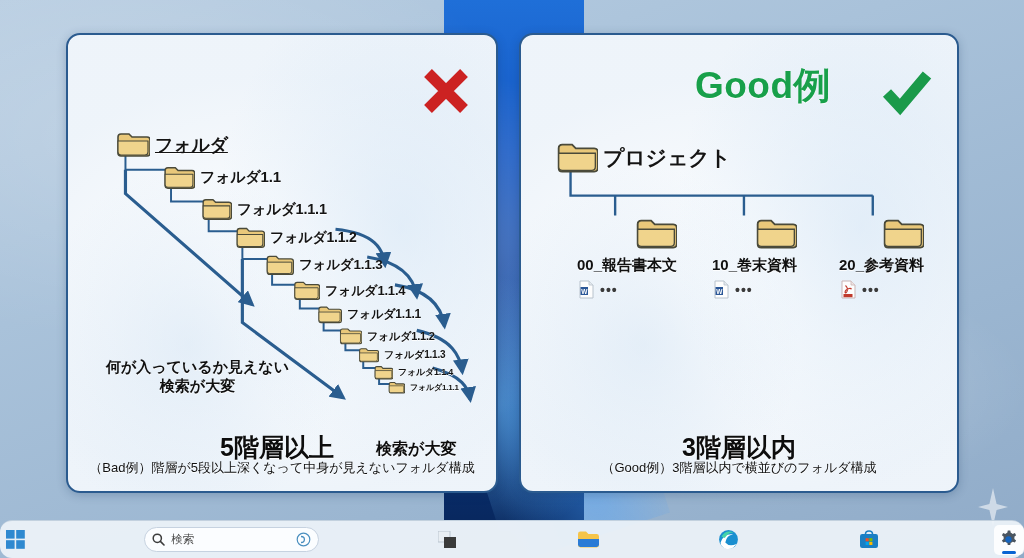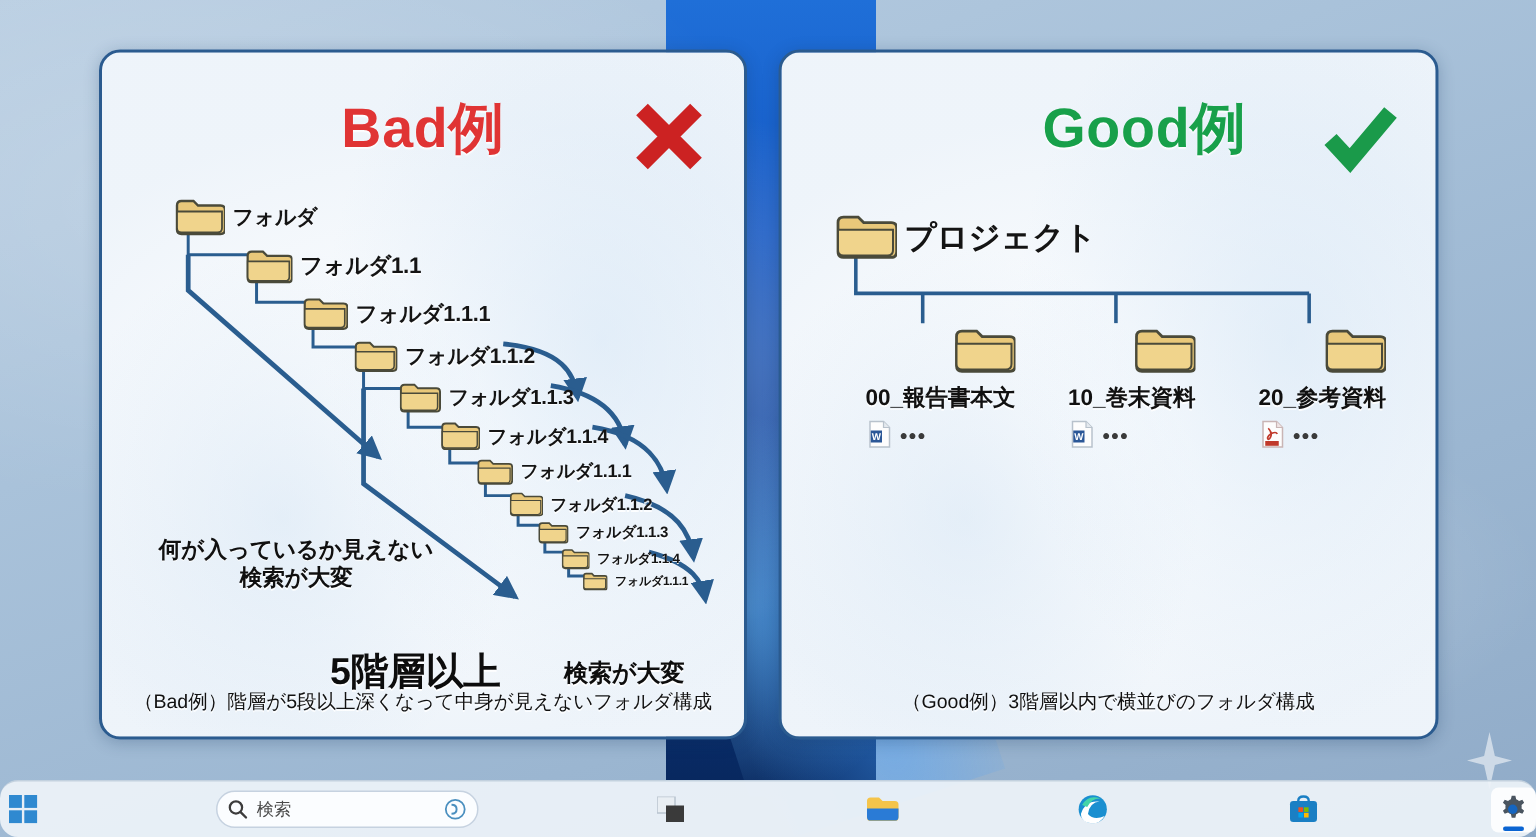--- a/index.html
+++ b/index.html
@@ -148,21 +148,20 @@
 
 <div id="desktop">
   <div class="wall-bloom"></div>
   <div class="wall-swirl"></div>
   <div class="sparkle"></div>
 </div>
 
 <div class="panel" id="panel-bad">
   <div class="panel-inner">
 
-    <div class="panel-title" id="title-bad">Bad例</div>
 
     <svg class="mark" viewBox="0 0 52 52">
       <path d="M8 8 L44 44 M44 8 L8 44" stroke="#cc2222" stroke-width="11" stroke-linecap="butt"></path>
     </svg>
 
     <svg class="tree-lines" viewBox="0 0 432 460" preserveAspectRatio="none">
       <g stroke="#2a5d8f" stroke-width="2" fill="none">
         <path d="M58 108 L58 136 L104 136"></path>
         <path d="M104 136 L104 168 L142 168"></path>
         <path d="M142 168 L142 198 L176 198"></path>
@@ -194,21 +193,21 @@
       </defs>
     </svg>
 
     <div class="node" style="left:48px; top:96px;">
       <span class="folder">
         <svg width="34" height="27" viewBox="0 0 34 27">
             <path d="M2 6 q0-3 3-3 h8 l3 3 h15 q3 0 3 3 v13 q0 3-3 3 H5 q-3 0-3-3 z" fill="#e9c87a" stroke="#4a4a3a" stroke-width="1.6"></path>
             <path d="M2 10 h30 v11 q0 3-3 3 H5 q-3 0-3-3 z" fill="#f0d48c" stroke="#4a4a3a" stroke-width="1.2"></path>
           </svg>
       </span>
-      <span class="node-label" style="font-size:14px;">フォルダ</span>
+      <span class="node-label" style="font-size:18px;text-decoration:underline;">フォルダ</span>
     </div>
 
     <div class="node" style="left:95px; top:130px;justify-content:flex-end;">
       <span class="folder">
         <svg width="32" height="25" viewBox="0 0 34 27">
             <path d="M2 6 q0-3 3-3 h8 l3 3 h15 q3 0 3 3 v13 q0 3-3 3 H5 q-3 0-3-3 z" fill="#e9c87a" stroke="#4a4a3a" stroke-width="1.6"></path>
             <path d="M2 10 h30 v11 q0 3-3 3 H5 q-3 0-3-3 z" fill="#f0d48c" stroke="#4a4a3a" stroke-width="1.2"></path>
           </svg>
       </span>
       <span class="node-label" style="font-size:15px;">フォルダ1.1</span>
@@ -395,20 +394,21 @@
         <svg width="15" height="19" viewBox="0 0 15 19">
             <path d="M1 1 h9 l4 4 v13 h-13 z" fill="#fdfdfd" stroke="#c9b5b5" stroke-width="1"></path>
             <path d="M10 1 v4 h4" fill="#efe4e4" stroke="#c9b5b5" stroke-width="0.8"></path>
             <path d="M4.5 5.5 q3 3 1.5 6 q-1.5 2.5 -2 0.5 q0.5-2.5 4-3.5 q2-0.5 2.5 0.8" stroke="#c0392b" stroke-width="1.1" fill="none"></path>
             <rect x="2.5" y="14" width="9" height="3.2" fill="#c0392b"></rect>
           </svg>
         <span class="dots">•••</span>
       </span>
     </div>
 
+    <div class="big-note" style="left:0; width:100%; text-align:center; top:396px; font-size:25px;">3階層以内</div>
 
     <div class="footer-caption">（Good例）3階層以内で横並びのフォルダ構成</div>
   </div>
 </div>
 
 <div id="taskbar">
 
   <div class="tb-btn">
     <svg width="19" height="19" viewBox="0 0 19 19">
       <rect x="0" y="0" width="8.6" height="8.6" fill="#2f89d0"></rect>

